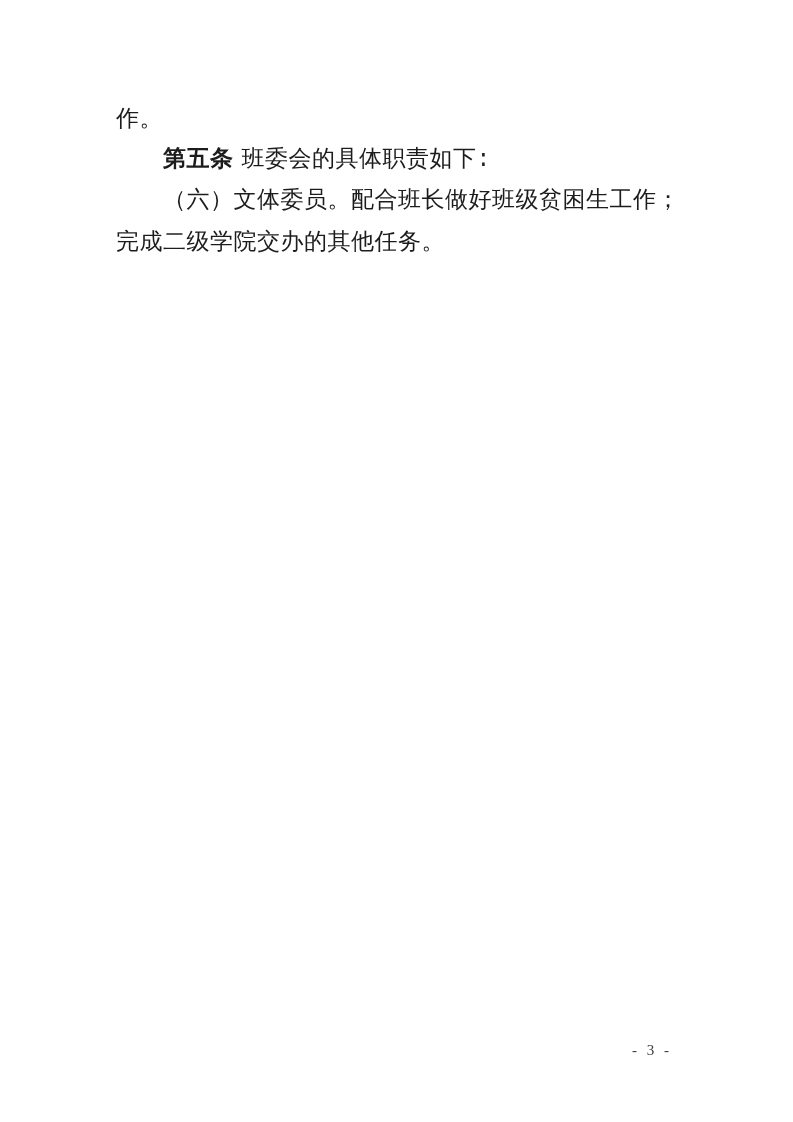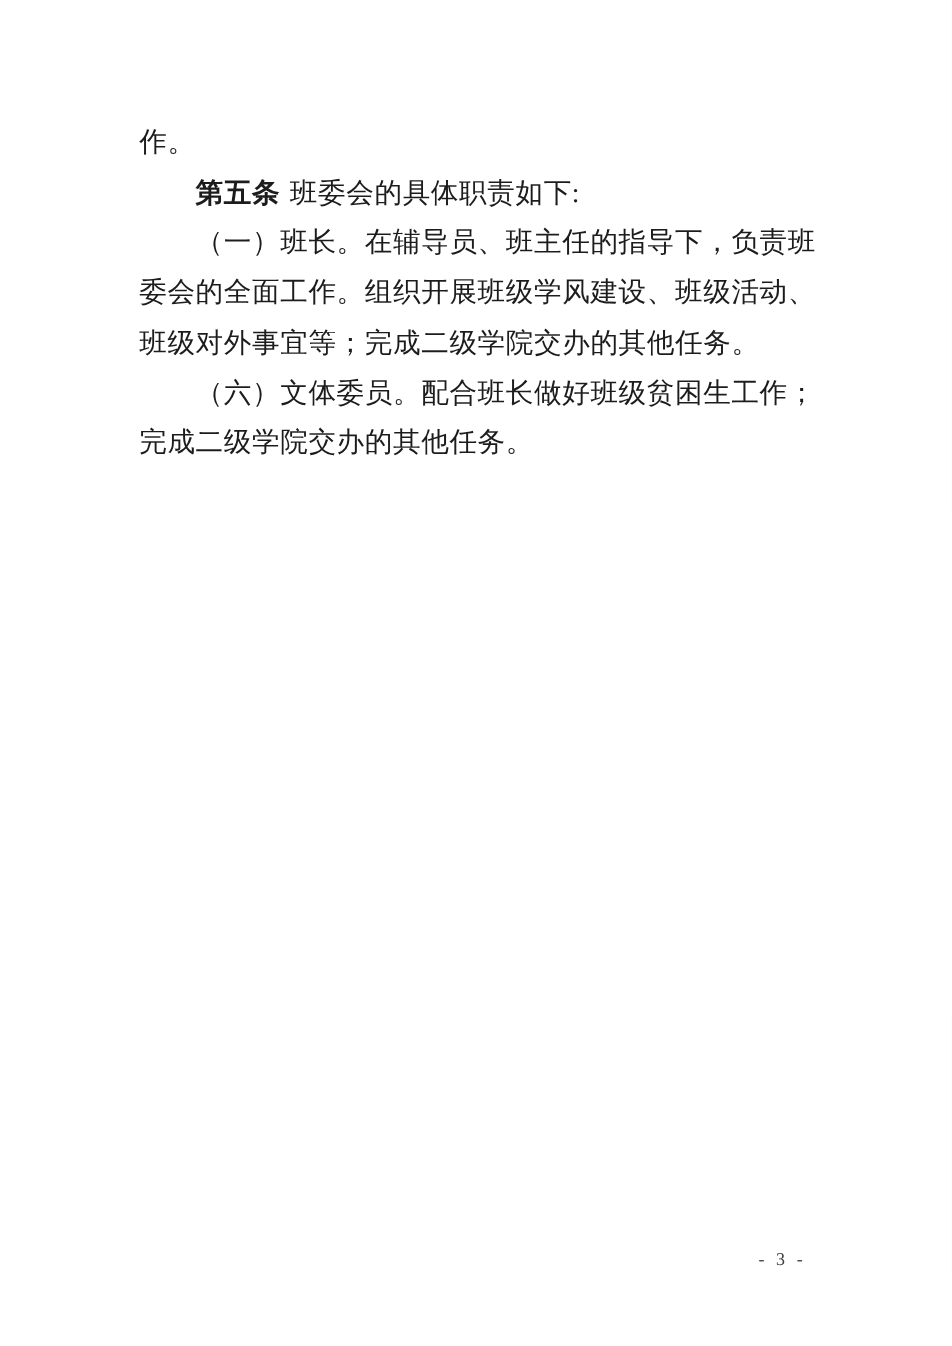--- a/index.html
+++ b/index.html
@@ -27,20 +27,21 @@
     line-height: 41.7px;
     letter-spacing: 0.5px;
     text-align: justify;
   }
   .document-body p {
     margin: 0;
     padding: 0;
   }
   p.indent {
     text-indent: 47px;
+    font-family: Liberation Mono, monospace;
   }
   .article-number {
     font-weight: 700;
     margin-right: 0.35em;
   }
   .page-number {
     position: absolute;
     top: 1042px;
     left: 622px;
     width: 60px;
@@ -54,21 +55,20 @@
 <body>
 
 <div class="page">
 
   <div class="document-body">
 
     <p>作。</p>
 
     <p class="indent"><b class="article-number">第五条</b><span>班委会的具体职责如下:</span></p>
 
-    <p class="indent">（一）班长。在辅导员、班主任的指导下，负责班委会的全面工作。组织开展班级学风建设、班级活动、班级对外事宜等；完成二级学院交办的其他任务。</p>
 
 
 
 
 
     <p class="indent">（六）文体委员。配合班长做好班级贫困生工作；完成二级学院交办的其他任务。</p>
 
 
   </div>
 

